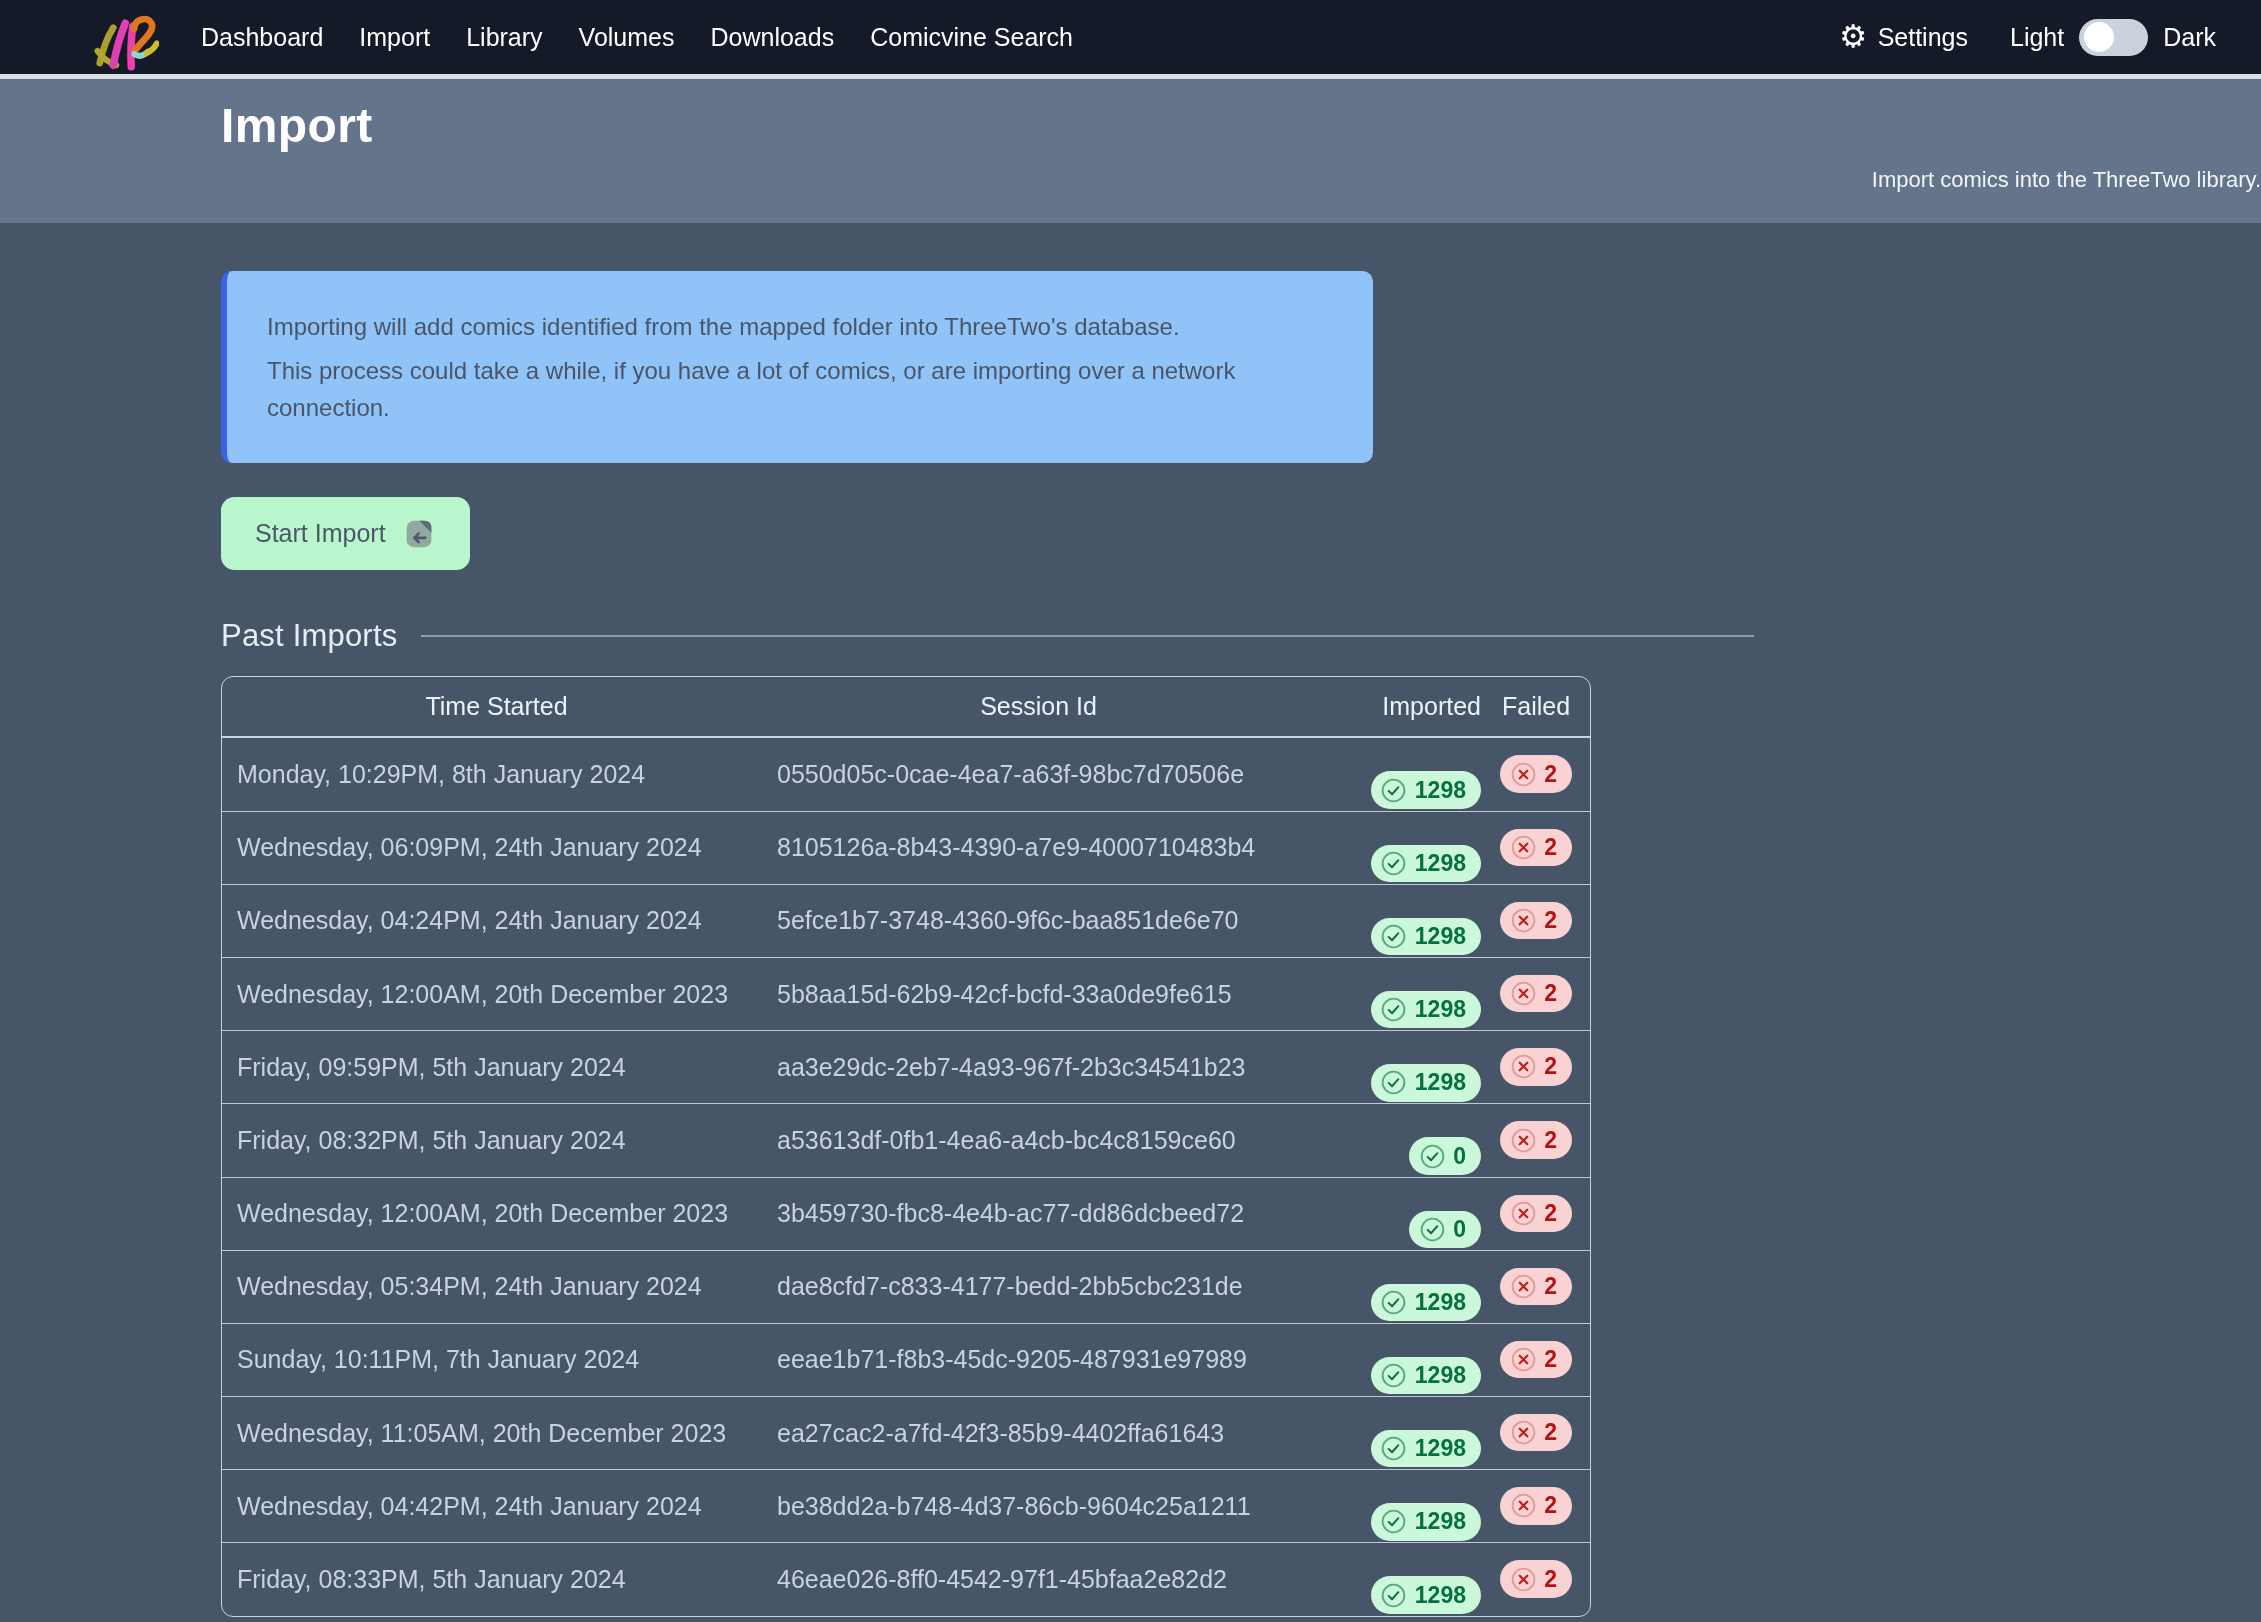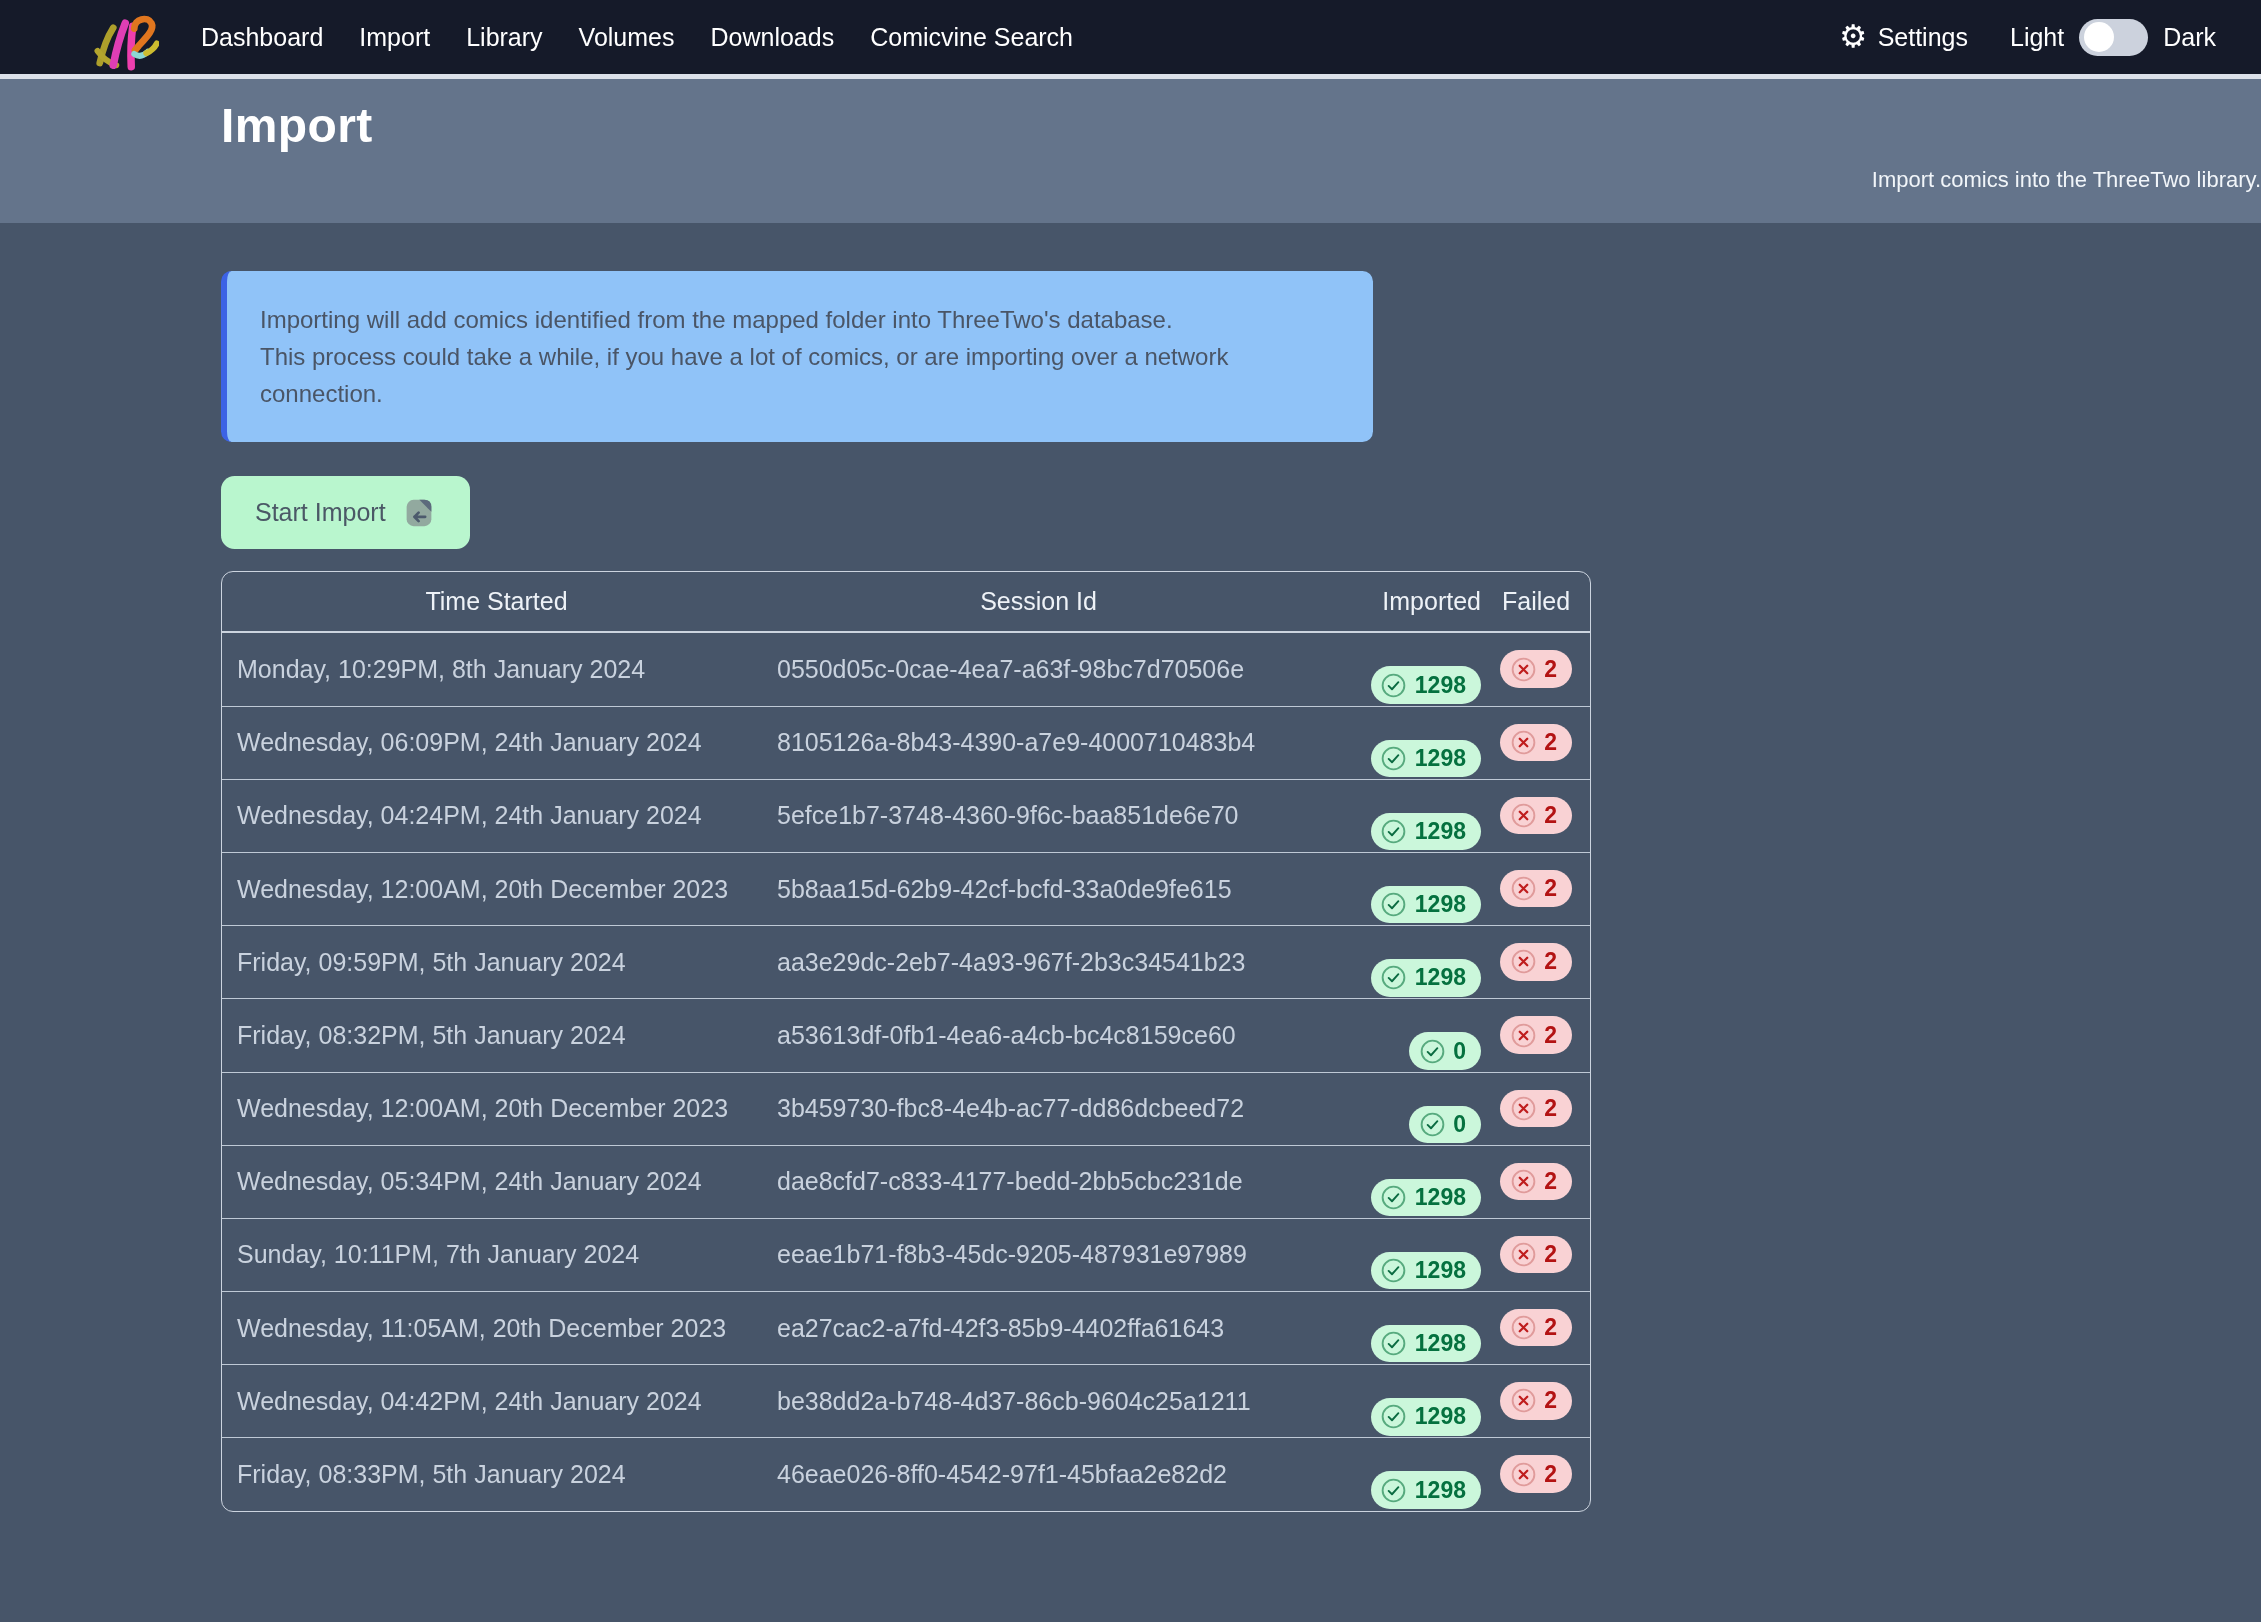--- a/index.html
+++ b/index.html
@@ -40,21 +40,21 @@
   .hero h1{margin:0;font-size:48px;font-weight:700;color:#ffffff;letter-spacing:0.4px;}
   .hero p{margin:13.5px 0 0 0;font-size:22px;color:#f1f5f9;text-align:right;}
   
   .content{padding:48px 0 0 221px;}
   .info-box{
     width:1152px;background:var(--info-bg,#90c3f8);
     border-left:6px solid var(--info-border,#3c62e5);
     border-radius:10.5px;padding:30px 33px;
     font-size:24px;line-height:37px;color:#4a5566;
   }
-  .info-box p{margin:0;}
+  .info-box p{margin:7px;}
   .start-btn{
     margin-top:34px;height:73px;padding:0 34px;
     background:var(--button-bg,#b9f6ce);border:none;border-radius:13.5px;
     font-family:inherit;font-size:25px;color:#4b5866;
     display:flex;align-items:center;gap:16.5px;cursor:pointer;
   }
   .start-btn svg{width:34px;height:34px;}
   
   .past-header{margin-top:48px;width:1533px;display:flex;align-items:center;gap:24px;}
   .past-header h2{margin:0;font-size:31px;font-weight:500;color:#e8edf4;letter-spacing:0.2px;}
@@ -139,20 +139,24 @@
 
   <button class="start-btn">
     <span>Start Import</span>
     <svg viewBox="0 0 44 44">
       <rect x="6" y="5" width="32" height="34" rx="9" fill="#92a99f"></rect>
       <path d="M22.5 5 L38 20.5 L38 14 Q38 5 29 5 Z" fill="#5c6a7c"></path>
       <path d="M30 27 H16 M21.5 21.5 L16 27 L21.5 32.5" stroke="#4c5a6c" stroke-width="3.5" fill="none" stroke-linecap="round" stroke-linejoin="round"></path>
     </svg>
   </button>
 
+  <div class="past-header">
+    <h2>Past Imports</h2>
+    <div class="rule"></div>
+  </div>
 
   <div class="table-wrap">
     <table>
       <thead>
         <tr>
           <th class="c-time">Time Started</th>
           <th class="c-session">Session Id</th>
           <th class="c-imported">Imported</th>
           <th class="c-failed">Failed</th>
         </tr>

